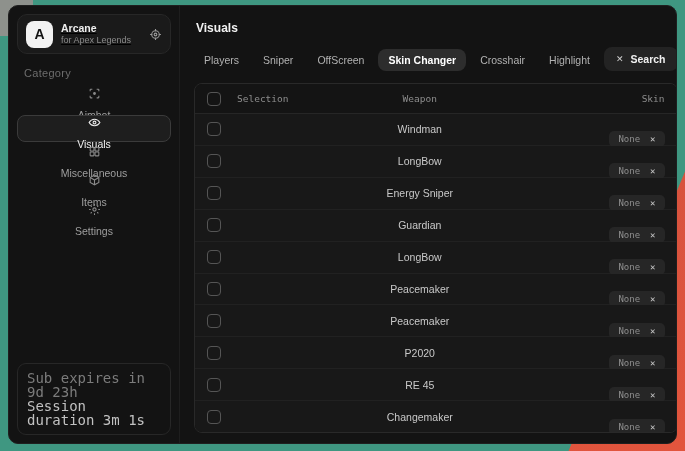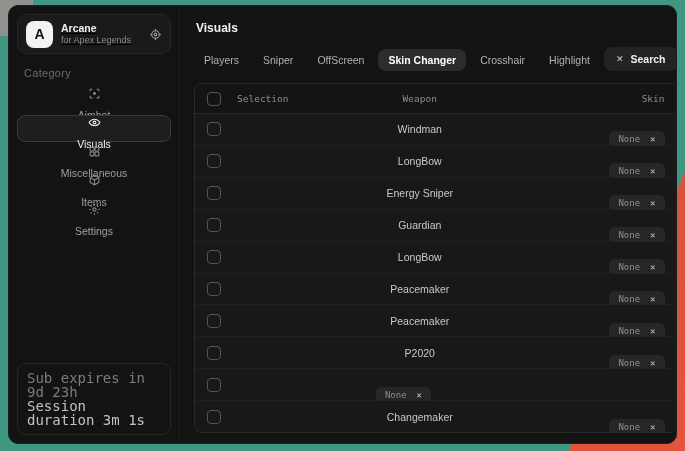--- a/index.html
+++ b/index.html
@@ -338,20 +338,21 @@
               <span class="bx">✕</span>
             </span>
           </div>
       </div>
 
       <div class="trow">
         <div class="cell-check">
             <span class="checkbox"></span>
           </div>
         <div class="cell-sel-label"></div>
+        <div class="cell-weapon">RE 45</div>
         <div class="cell-skin">
             <span class="skin-badge">
               <span>None</span>
               <span class="bx">✕</span>
             </span>
           </div>
       </div>
 
       <div class="trow">
         <div class="cell-check">

